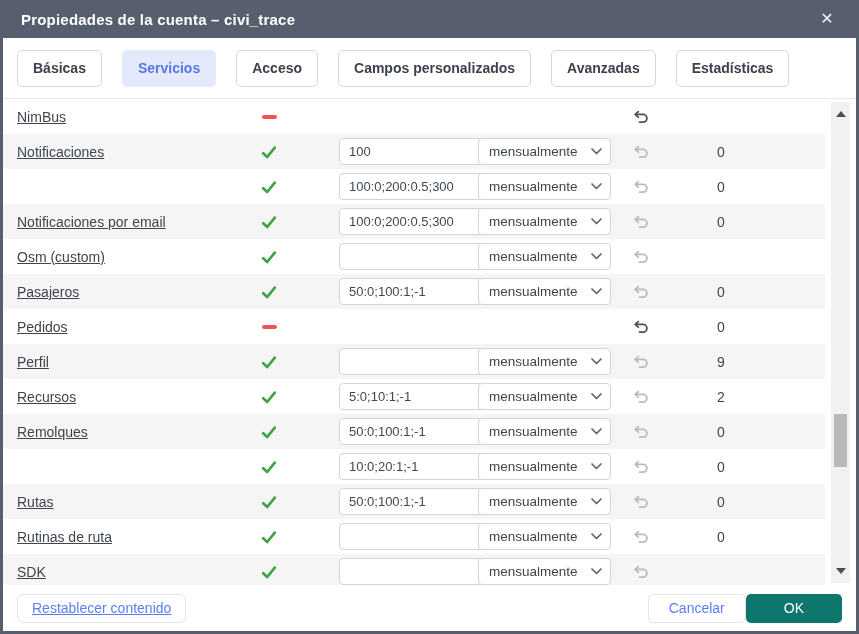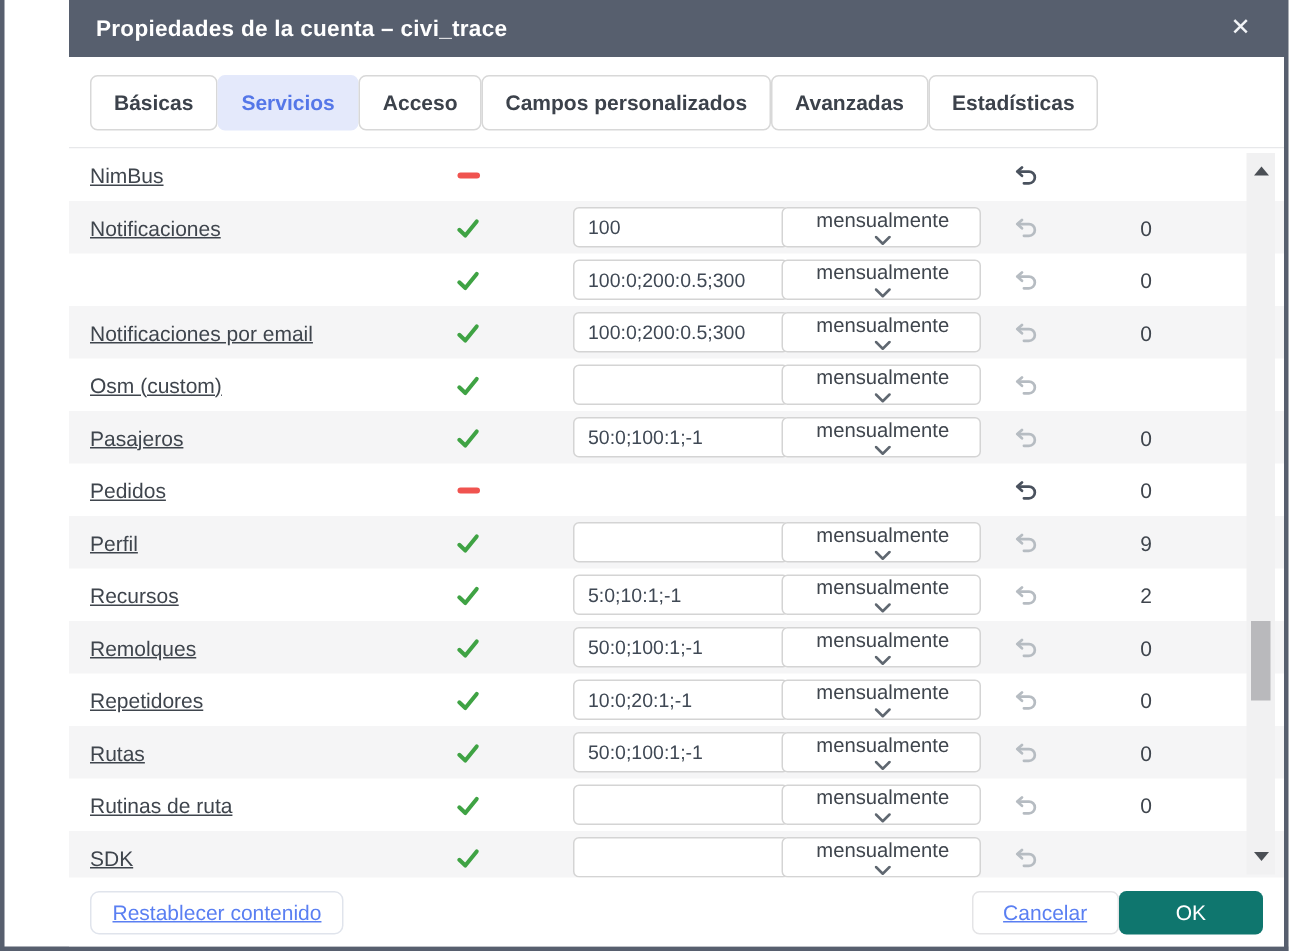--- a/index.html
+++ b/index.html
@@ -1,34 +1,34 @@
 <!DOCTYPE html>
 <html><head>
 <meta charset="utf-8">
 <style>
   * { box-sizing: border-box; margin: 0; padding: 0; }
   html,body { background:#9aa0a8; font-family:"Liberation Sans", sans-serif; }
   .dialog{
     position:relative; width:859px; height:634px; background:#fff;
     border:3px solid #575f6e; border-top:none;
-    display:flex; flex-direction:column; overflow:hidden;padding-left:43px;
+    display:flex; flex-direction:column; overflow:hidden;
   }
   
   .titlebar{
     height:38px; flex:0 0 38px; background:#575f6e; color:#fff;
     display:flex; align-items:center; padding:0 18px;
   }
   .titlebar .title{ font-size:15px; font-weight:bold; letter-spacing:.2px; }
   .titlebar .close{
     margin-left:auto; width:22px; height:22px; display:flex; align-items:center; justify-content:center;
     font-size:16px; color:#f2f4f7; cursor:pointer; line-height:1;
   }
   
   .tabbar{
-    flex:0 0 61px; display:flex; align-items:center; gap:0;
+    flex:0 0 61px; display:flex; align-items:center; gap:20px;
     padding:0 14px; background:#fff; border-bottom:1px solid #e7e8ea;
   }
   .tab{
     height:37px; display:inline-flex; align-items:center; padding:0 15px;
     border:1px solid #d8d8d8; border-radius:5px; background:#fff;
     font-size:14px; font-weight:bold; color:#3c424b; cursor:pointer; white-space:nowrap;
   }
   .tab.active{ background:#e4e9fb; border-color:#e4e9fb; color:#5577e8; }
   
   .list{ position:relative; flex:1 1 auto; overflow:hidden; background:#fff; }
@@ -44,21 +44,21 @@
   }
   .minus{ display:inline-block; width:15px; height:4px; border-radius:2px; background:#f0534f; }
   .c-input{
     position:absolute; left:336px; top:4px; width:144px; height:27px;
     border:1px solid #d4d4d4; border-radius:4px; padding:0 9px;
     font-size:13px; color:#3f4854; font-family:"Liberation Sans", sans-serif; background:#fff;
   }
   .c-select{
     position:absolute; left:475px; top:4px; width:133px; height:27px;
     border:1px solid #d4d4d4; border-radius:4px; background:#fff;
-    display:flex; align-items:center; padding:0 8px 0 10px; cursor:pointer;flex-direction:column;
+    display:flex; align-items:center; padding:0 8px 0 10px; cursor:pointer;
   }
   .c-select .sel-txt{ font-size:13.5px; color:#3f454d; flex:1; }
   .c-undo{
     position:absolute; left:624px; top:0; width:26px; height:35px;
     display:flex; align-items:center; justify-content:center; cursor:pointer;
   }
   .c-undo.muted{ color:#b6bcc2; }
   .c-undo.active{ color:#4a525e; }
   .c-count{
     position:absolute; left:688px; top:0; width:60px; height:35px;
@@ -77,21 +77,21 @@
   .sb-thumb{ position:absolute; left:3px; width:13px; top:312px; height:53px; background:#b9b9bc; cursor:pointer; }
   
   .footer{
     flex:0 0 46px; display:flex; align-items:center; padding:0 14px; background:#fff;
   }
   .btn{
     height:29px; display:inline-flex; align-items:center; justify-content:center;
     border-radius:5px; font-size:14px; cursor:pointer; font-family:"Liberation Sans", sans-serif;
   }
   .btn-reset{ border:1px solid #e0e4ec; background:#fff; color:#5a7ff2; padding:0 14px; border-radius:6px;text-decoration:underline; }
-  .btn-cancel{ border:1px solid #e4e4e6; background:#fff; color:#5a7ff2; padding:0 20px; margin-left:auto;text-decoration:underline; }
+  .btn-cancel{ border:1px solid #e4e4e6; background:#fff; color:#5a7ff2; padding:0 20px; margin-left:auto; }
   .btn-ok{ border:none; background:#0f766e; color:#fff; font-weight:normal; padding:0 38px; margin-left:0; }
 </style>
 </head>
 <body>
 
 <div class="dialog">
 
   <div class="titlebar">
     <span class="title">Propiedades de la cuenta – civi_trace</span>
     <span class="close">✕</span>
@@ -327,21 +327,20 @@
     </span>
     <span class="c-undo muted">
       <svg width="17" height="17" viewBox="0 0 17 17" fill="none">
         <path d="M3.6 6.4 H11 A3.9 3.9 0 0 1 11 14.2 H7.6" stroke="currentColor" stroke-width="1.8" stroke-linecap="round" fill="none"></path>
         <path d="M6.3 3.6 L3.2 6.4 L6.3 9.2" stroke="currentColor" stroke-width="1.8" stroke-linecap="round" stroke-linejoin="round" fill="none"></path>
       </svg>
     </span>
     <span class="c-count">0</span>
   </div>
         <div class="row">
-    <span class="c-label">Repetidores</span>
     <span class="c-status">
       <svg class="ic-check" width="18" height="18" viewBox="0 0 18 18" fill="none">
         <path d="M3.2 10.2 L7.2 14 L14.8 4.6" stroke="#3fa344" stroke-width="2.7" stroke-linecap="round" stroke-linejoin="round"></path>
       </svg>
 
     </span>
     <input class="c-input" type="text" value="10:0;20:1;-1" style="">
     <span class="c-select">
       <span class="sel-txt">mensualmente</span>
       <svg width="11" height="7" viewBox="0 0 11 7" fill="none">

